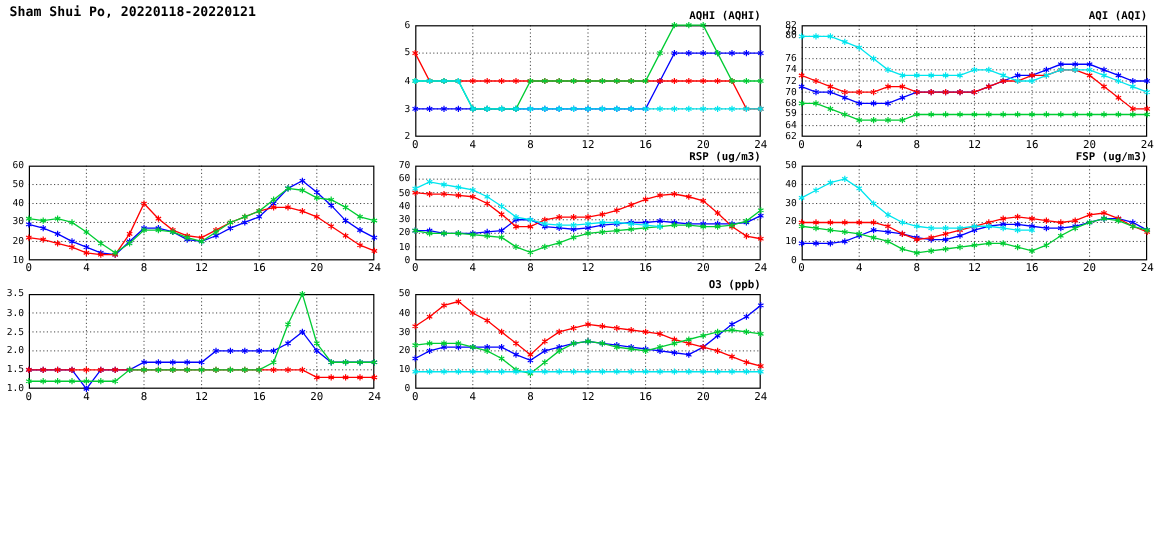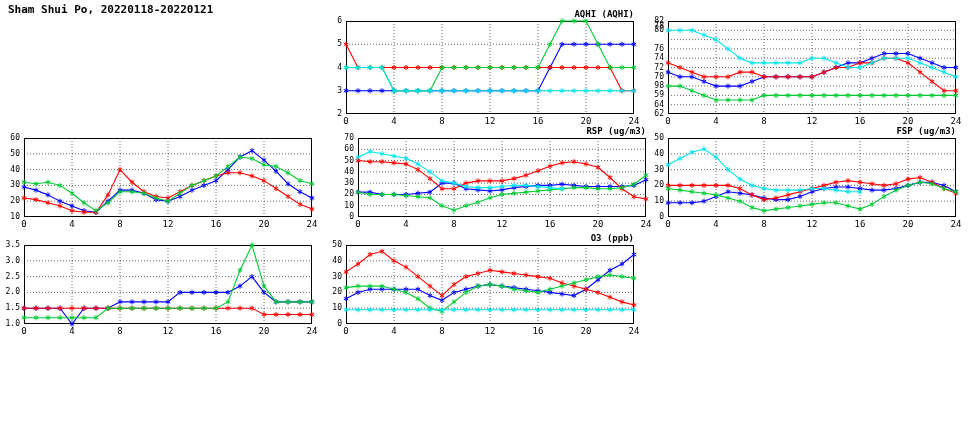--- a/index.html
+++ b/index.html
@@ -143,20 +143,21 @@
       <div class="xlab" style="left: 576px; top: 116px;">20</div>
       <div class="xlab" style="left: 624px; top: 116px;">24</div>
       <div class="ylab" style="left: 320px; width: 22px; top: 109px;">2</div>
       <div class="ylab" style="left: 320px; width: 22px; top: 85.75px;">3</div>
       <div class="ylab" style="left: 320px; width: 22px; top: 62.5px;">4</div>
       <div class="ylab" style="left: 320px; width: 22px; top: 39.25px;">5</div>
       <div class="ylab" style="left: 320px; width: 22px; top: 16px;">6</div>
     </div>
     <div class="panel" style="left: 0px; top: 0px; width: 975px; height: 447px; position: absolute; pointer-events: none;">
       <div class="plotbox" style="left: 668px; top: 21px; width: 288px; height: 93px;"></div>
+      <div class="paneltitle" style="left: 756px; top: 9px; width: 200px;">AQI (AQI)</div>
       <svg width="975" height="447" style="left: 0px; top: 0px;">
         <line x1="716" x2="716" y1="21" y2="114" stroke="#000" stroke-width="0.6" stroke-dasharray="1,2"></line>
         <line x1="764" x2="764" y1="21" y2="114" stroke="#000" stroke-width="0.6" stroke-dasharray="1,2"></line>
         <line x1="812" x2="812" y1="21" y2="114" stroke="#000" stroke-width="0.6" stroke-dasharray="1,2"></line>
         <line x1="860" x2="860" y1="21" y2="114" stroke="#000" stroke-width="0.6" stroke-dasharray="1,2"></line>
         <line x1="908" x2="908" y1="21" y2="114" stroke="#000" stroke-width="0.6" stroke-dasharray="1,2"></line>
         <line y1="104.7" y2="104.7" x1="668" x2="956" stroke="#000" stroke-width="0.6" stroke-dasharray="1,2"></line>
         <line y1="95.4" y2="95.4" x1="668" x2="956" stroke="#000" stroke-width="0.6" stroke-dasharray="1,2"></line>
         <line y1="86.1" y2="86.1" x1="668" x2="956" stroke="#000" stroke-width="0.6" stroke-dasharray="1,2"></line>
         <line y1="76.8" y2="76.8" x1="668" x2="956" stroke="#000" stroke-width="0.6" stroke-dasharray="1,2"></line>
@@ -273,21 +274,21 @@
       <div class="xlab" style="left: 658px; top: 116px;">0</div>
       <div class="xlab" style="left: 706px; top: 116px;">4</div>
       <div class="xlab" style="left: 754px; top: 116px;">8</div>
       <div class="xlab" style="left: 802px; top: 116px;">12</div>
       <div class="xlab" style="left: 850px; top: 116px;">16</div>
       <div class="xlab" style="left: 898px; top: 116px;">20</div>
       <div class="xlab" style="left: 946px; top: 116px;">24</div>
       <div class="ylab" style="left: 642px; width: 22px; top: 109px;">62</div>
       <div class="ylab" style="left: 642px; width: 22px; top: 99.7px;">64</div>
       <div class="ylab" style="left: 642px; width: 22px; top: 90.4px;">59</div>
-      <div class="ylab" style="left: 642px; width: 22px; top: 81.1px;">98</div>
+      <div class="ylab" style="left: 642px; width: 22px; top: 81.1px;">68</div>
       <div class="ylab" style="left: 642px; width: 22px; top: 71.8px;">70</div>
       <div class="ylab" style="left: 642px; width: 22px; top: 62.5px;">72</div>
       <div class="ylab" style="left: 642px; width: 22px; top: 53.2px;">74</div>
       <div class="ylab" style="left: 642px; width: 22px; top: 43.9px;">76</div>
       <div class="ylab" style="left: 642px; width: 22px; top: 21px;">78</div>
       <div class="ylab" style="left: 642px; width: 22px; top: 25.3px;">80</div>
       <div class="ylab" style="left: 642px; width: 22px; top: 16px;">82</div>
     </div>
     <div class="panel" style="left: 0px; top: 0px; width: 975px; height: 447px; position: absolute; pointer-events: none;">
       <div class="plotbox" style="left: 24px; top: 138px; width: 288px; height: 79px;"></div>
@@ -387,21 +388,21 @@
       <div class="xlab" style="left: 206px; top: 219px;">16</div>
       <div class="xlab" style="left: 254px; top: 219px;">20</div>
       <div class="xlab" style="left: 302px; top: 219px;">24</div>
       <div class="ylab" style="left: -2px; width: 22px; top: 212px;">10</div>
       <div class="ylab" style="left: -2px; width: 22px; top: 196.2px;">20</div>
       <div class="ylab" style="left: -2px; width: 22px; top: 180.4px;">30</div>
       <div class="ylab" style="left: -2px; width: 22px; top: 164.6px;">40</div>
       <div class="ylab" style="left: -2px; width: 22px; top: 148.8px;">50</div>
       <div class="ylab" style="left: -2px; width: 22px; top: 133px;">60</div>
     </div>
-    <div class="panel" style="left: 0px; top: 0px; width: 916px; height: 447px; position: absolute; pointer-events: none; margin-left: 12px;">
+    <div class="panel" style="left: 0px; top: 0px; width: 916px; height: 447px; position: absolute; pointer-events: none;">
       <div class="plotbox" style="left: 346px; top: 138px; width: 288px; height: 79px;"></div>
       <div class="paneltitle" style="left: 434px; top: 126px; width: 200px;">RSP (ug/m3)</div>
       <svg width="975" height="447" style="left: 0px; top: 0px;">
         <line x1="394" x2="394" y1="138" y2="217" stroke="#000" stroke-width="0.6" stroke-dasharray="1,2"></line>
         <line x1="442" x2="442" y1="138" y2="217" stroke="#000" stroke-width="0.6" stroke-dasharray="1,2"></line>
         <line x1="490" x2="490" y1="138" y2="217" stroke="#000" stroke-width="0.6" stroke-dasharray="1,2"></line>
         <line x1="538" x2="538" y1="138" y2="217" stroke="#000" stroke-width="0.6" stroke-dasharray="1,2"></line>
         <line x1="586" x2="586" y1="138" y2="217" stroke="#000" stroke-width="0.6" stroke-dasharray="1,2"></line>
         <line y1="205.71428571428572" y2="205.71428571428572" x1="346" x2="634" stroke="#000" stroke-width="0.6" stroke-dasharray="1,2"></line>
         <line y1="194.42857142857144" y2="194.42857142857144" x1="346" x2="634" stroke="#000" stroke-width="0.6" stroke-dasharray="1,2"></line>

